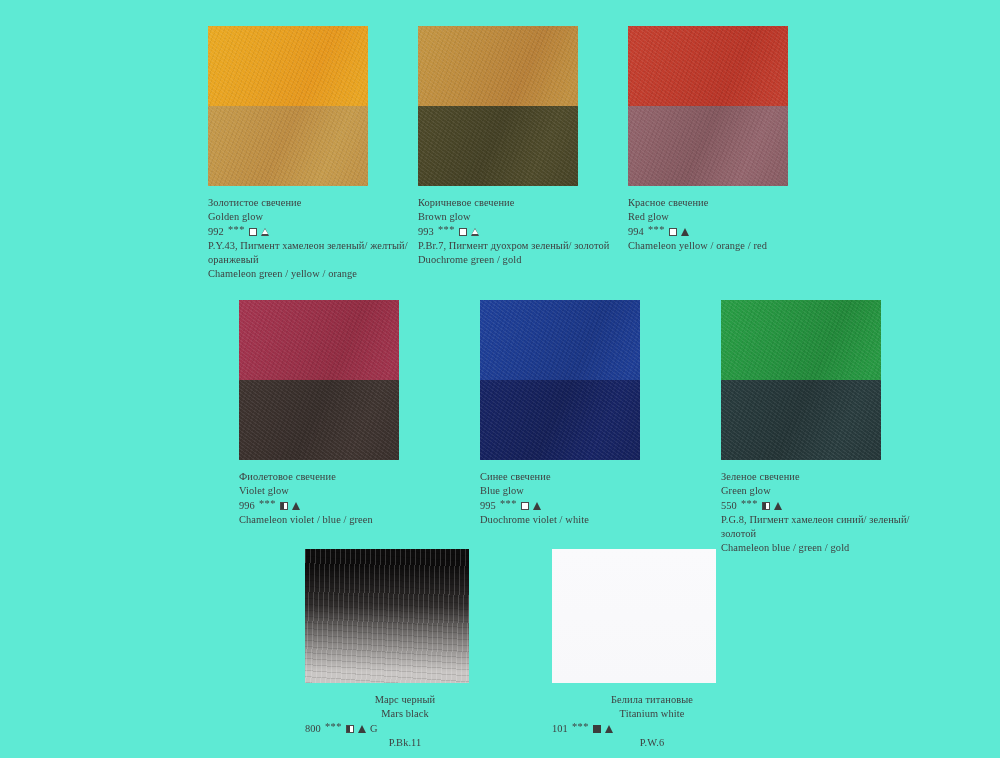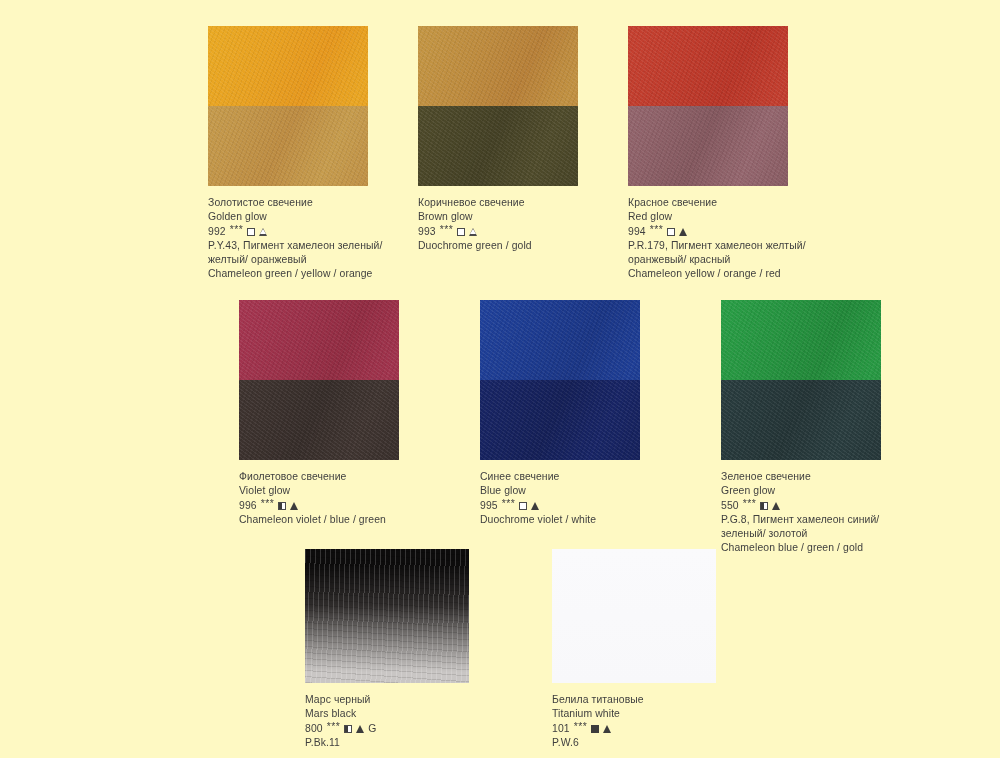--- a/index.html
+++ b/index.html
@@ -14,33 +14,34 @@
     font-family: "Liberation Sans", sans-serif;
     color: #3c3c3c;
     overflow: hidden;
     position: relative;
   }
 
   #sheet {
     position: relative;
     width: 1000px;
     height: 758px;
-    background: #fef9c3;
+    background: #5eead4;
+    font-family: Liberation Serif, serif;
   }
 
   
   .row {
     position: absolute;
     left: 0;
     width: 1000px;
     display: flex;
   }
   .row-1 { top: 26px; }
   .row-2 { top: 300px; gap: 31px; }
-  .row-3 { top: 549px; }
+  .row-3 { top: 549px; text-align: center; }
 
   .cell {
     width: 210px;
     box-sizing: border-box;
   }
   .spacer-col { width: 208px; }
 
   .cell-offset-a { margin-left: 305px; }
   .cell-offset-b { margin-left: 37px; }
 
@@ -227,41 +228,41 @@
       </div>
       <div class="caption">
         <span class="ru-name">Коричневое свечение</span>
         <span class="en-name">Brown glow</span>
         <span class="code-line">
           <span class="code-num">993</span>
           <span class="stars">***</span>
           <span class="sym sq-open"></span>
           <span class="sym tri-open"></span>
         </span>
+        <span class="pigment-ru">P.Br.7, Пигмент дуохром зеленый/ золотой</span>
         <span class="pigment-en">Duochrome green / gold</span>
       </div>
     </div>
 
     <div class="cell">
       <div class="swatch">
         <div class="half top" style="background: rgb(190, 58, 43);"></div>
         <div class="half bottom" style="background: rgb(141, 96, 103);"></div>
         <div class="grain"></div>
         <div class="sheen"></div>
       </div>
       <div class="caption">
         <span class="ru-name">Красное свечение</span>
         <span class="en-name">Red glow</span>
         <span class="code-line">
           <span class="code-num">994</span>
           <span class="stars">***</span>
           <span class="sym sq-open"></span>
           <span class="sym tri-full"></span>
         </span>
-        <span class="pigment-ru">P.R.179, Пигмент хамелеон желтый/ оранжевый/ красный</span>
         <span class="pigment-en">Chameleon yellow / orange / red</span>
       </div>
     </div>
   </div>
 
   <div class="row row-2">
 
     <div class="spacer-col"></div>
 
     <div class="cell">

